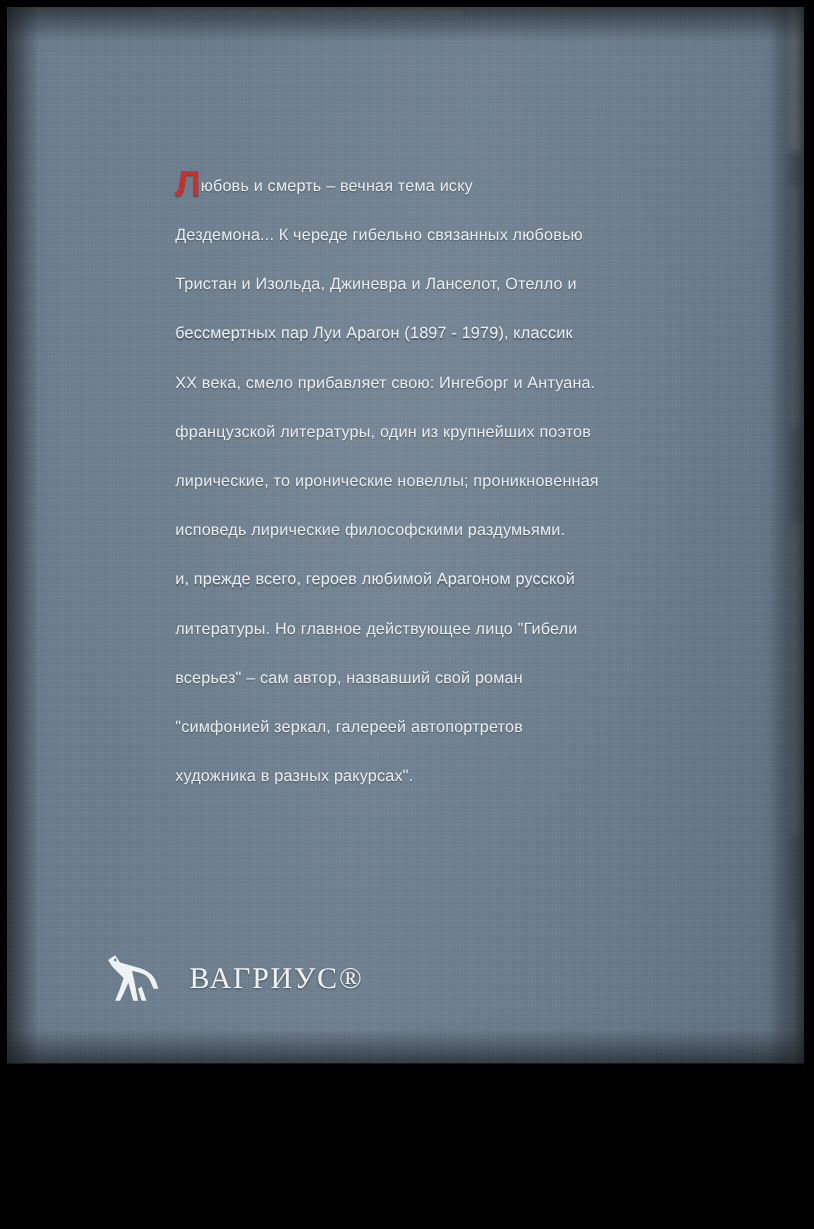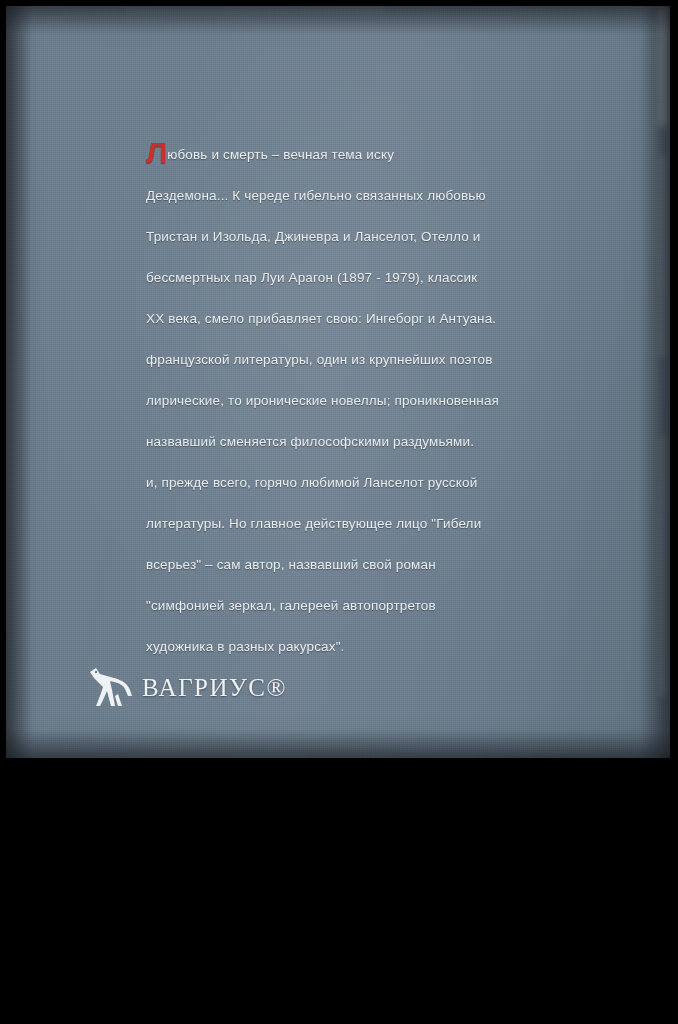--- a/index.html
+++ b/index.html
@@ -20,21 +20,21 @@
     height: 1024px;
     background: #000000;
   }
 
   
   #cover {
     position: absolute;
     left: 6px;
     top: 6px;
     width: 664px;
-    height: 752px;
+    height: 880px;
     background:
       radial-gradient(ellipse at 45% 40%, rgba(255,255,255,0.06) 0%, rgba(255,255,255,0.0) 55%),
       linear-gradient(100deg, #6d7f8f 0%, #6b7d8d 25%, #708191 50%, #6a7c8c 75%, #5f707f 100%);
     box-shadow: inset 0 0 34px rgba(0,0,0,0.55);
     overflow: hidden;
   }
 
   
   #cover::before {
     content: "";
@@ -95,20 +95,21 @@
     margin-right: 0px;
     text-shadow: 0 1px 1px rgba(0,0,0,0.4);
   }
 
   #publisher {
     position: absolute;
     left: 78px;
     bottom: 48px;
     display: flex;
     align-items: center;
+    gap: 16px;
     z-index: 3;
   }
 
   #publisher-name {
     color: #eef2f5;
     font-size: 25px;
     letter-spacing: 1.5px;
     font-family: "Liberation Serif", serif;
     text-shadow: 0 1px 2px rgba(0,0,0,0.4);
   }
@@ -130,22 +131,22 @@
     <div id="blurb">
       <div class="line">
         <span class="dropcap">Л</span><span>юбовь и смерть – вечная тема иску</span>
       </div>
       <div class="line">Дездемона... К череде гибельно связанных любовью</div>
       <div class="line">Тристан и Изольда, Джиневра и Ланселот, Отелло и</div>
       <div class="line">бессмертных пар Луи Арагон (1897 - 1979), классик</div>
       <div class="line">XX века, смело прибавляет свою: Ингеборг и Антуана.</div>
       <div class="line">французской литературы, один из крупнейших поэтов</div>
       <div class="line">лирические, то иронические новеллы; проникновенная</div>
-      <div class="line">назвавший сменяется философскими раздумьями.</div>
-      <div class="line">и, прежде всего, горячо любимой Ланселот русской</div>
+      <div class="line">исповедь лирические философскими раздумьями.</div>
+      <div class="line">и, прежде всего, героев любимой Арагоном русской</div>
       <div class="line">литературы. Но главное действующее лицо "Гибели</div>
       <div class="line">всерьез" – сам автор, назвавший свой роман</div>
       <div class="line">"симфонией зеркал, галереей автопортретов</div>
       <div class="line">художника в разных ракурсах".</div>
     </div>
 
     <div id="publisher">
       <div id="logo-mark">
         <svg width="58" height="44" viewBox="0 0 58 44" aria-hidden="true">
           <g fill="#eef2f5">

